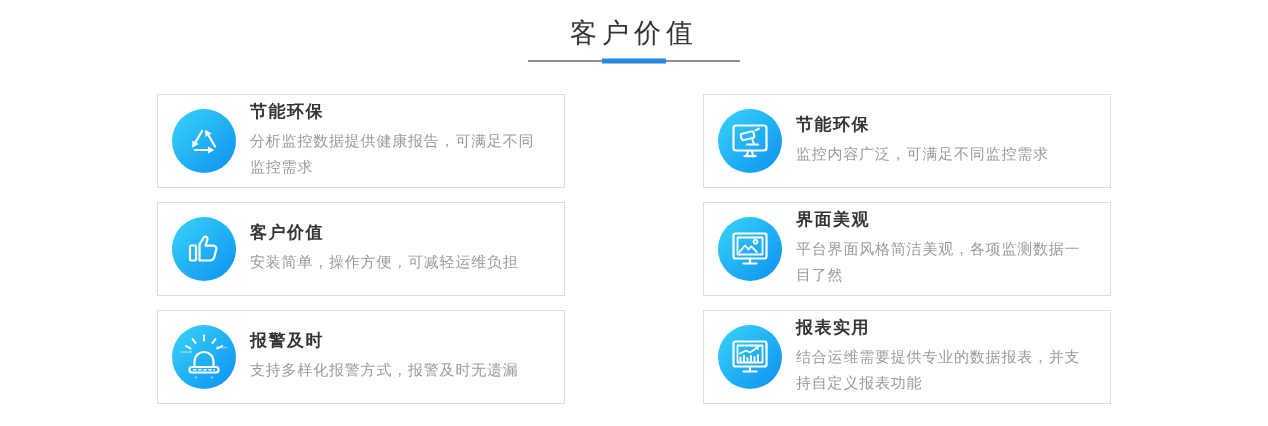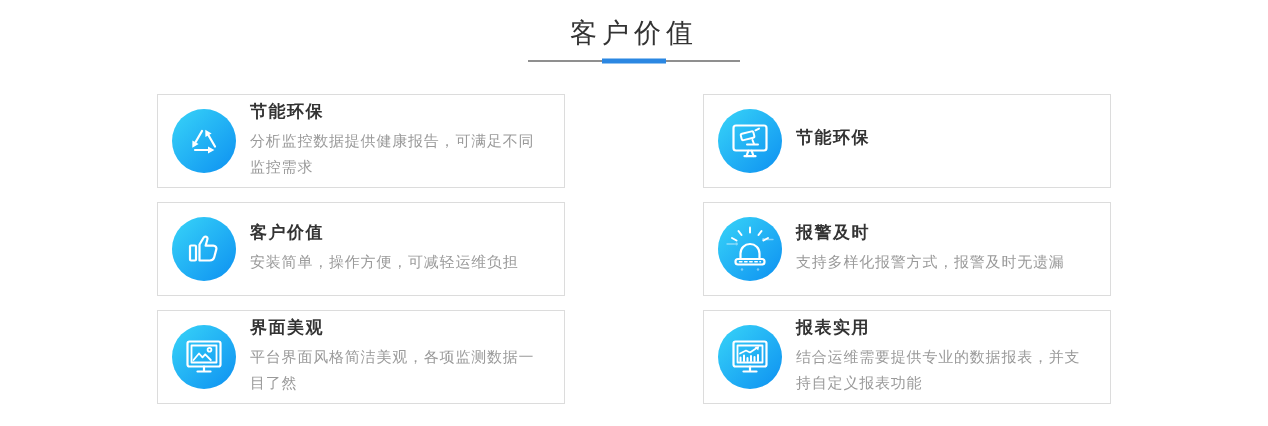--- a/index.html
+++ b/index.html
@@ -95,35 +95,53 @@
           </g>
           <path d="M34.5 31 L36 35" stroke-width="2"></path>
           <line x1="29" y1="35.5" x2="40" y2="35.5" stroke-width="2"></line>
           <path d="M37.5 21.3 L41 19.6" stroke-width="2"></path>
           <path d="M28.5 47 L30.3 41.8 M35.5 47 L33.7 41.8"></path>
           <line x1="26.5" y1="47.2" x2="37.5" y2="47.2"></line>
         </svg>
       </div>
       <div class="card-text">
         <h3 class="card-title">节能环保</h3>
+        <p class="card-desc">监控内容广泛，可满足不同监控需求</p>
       </div>
     </div>
 
     <div class="card">
       <div class="icon-circle">
         <svg width="64" height="64" viewBox="0 0 64 64" fill="none" stroke="#fff" stroke-width="2.2" stroke-linecap="round" stroke-linejoin="round">
           <g transform="translate(0.5 1.5)">
             <rect x="17.5" y="27" width="6" height="15" rx="1"></rect>
             <path d="M27 42 H37.3 C39.6 42 41.2 40.7 41.7 38.7 L43.8 30.9 C44.3 28.9 42.9 27.2 40.8 27.2 H33.1 L34.9 20.7 C35.5 18.5 32.5 17 31.2 19 L27 26 V42 Z"></path>
           </g>
         </svg>
       </div>
       <div class="card-text">
         <h3 class="card-title">客户价值</h3>
         <p class="card-desc">安装简单，操作方便，可减轻运维负担</p>
+      </div>
+    </div>
+
+    <div class="card">
+      <div class="icon-circle">
+        <svg width="64" height="64" viewBox="0 0 64 64" fill="none" stroke="#fff" stroke-width="2.2" stroke-linecap="round" stroke-linejoin="round">
+          <rect x="15.5" y="16.5" width="33" height="25" rx="2"></rect>
+          <rect x="19.5" y="20.5" width="25" height="17" stroke-width="1.8"></rect>
+          <path d="M21.5 35 L27 28.5 L30.5 32.3 L33.2 29.3 L38.8 35" stroke-width="1.8"></path>
+          <circle cx="37.5" cy="24.8" r="1.9" stroke-width="1.8"></circle>
+          <line x1="32" y1="41.5" x2="32" y2="45.5"></line>
+          <line x1="25.5" y1="46.5" x2="38.5" y2="46.5"></line>
+        </svg>
+      </div>
+      <div class="card-text">
+        <h3 class="card-title">界面美观</h3>
+        <p class="card-desc">平台界面风格简洁美观，各项监测数据一目了然</p>
       </div>
     </div>
 
     <div class="card">
       <div class="icon-circle">
         <svg width="64" height="64" viewBox="0 0 64 64" fill="none" stroke="#fff" stroke-width="2.2" stroke-linecap="round" stroke-linejoin="round">
           <g opacity="0.45" stroke-width="1.3">
             <line x1="9" y1="27" x2="16.5" y2="27"></line>
             <circle cx="18.5" cy="27" r="1.4" fill="#fff" stroke="none"></circle>
             <line x1="47.5" y1="22.5" x2="55" y2="22.5"></line>
@@ -145,37 +163,20 @@
         <h3 class="card-title">报警及时</h3>
         <p class="card-desc">支持多样化报警方式，报警及时无遗漏</p>
       </div>
     </div>
 
     <div class="card">
       <div class="icon-circle">
         <svg width="64" height="64" viewBox="0 0 64 64" fill="none" stroke="#fff" stroke-width="2.2" stroke-linecap="round" stroke-linejoin="round">
           <rect x="15.5" y="16.5" width="33" height="25" rx="2"></rect>
           <rect x="19.5" y="20.5" width="25" height="17" stroke-width="1.8"></rect>
-          <path d="M21.5 35 L27 28.5 L30.5 32.3 L33.2 29.3 L38.8 35" stroke-width="1.8"></path>
-          <circle cx="37.5" cy="24.8" r="1.9" stroke-width="1.8"></circle>
-          <line x1="32" y1="41.5" x2="32" y2="45.5"></line>
-          <line x1="25.5" y1="46.5" x2="38.5" y2="46.5"></line>
-        </svg>
-      </div>
-      <div class="card-text">
-        <h3 class="card-title">界面美观</h3>
-        <p class="card-desc">平台界面风格简洁美观，各项监测数据一目了然</p>
-      </div>
-    </div>
-
-    <div class="card">
-      <div class="icon-circle">
-        <svg width="64" height="64" viewBox="0 0 64 64" fill="none" stroke="#fff" stroke-width="2.2" stroke-linecap="round" stroke-linejoin="round">
-          <rect x="15.5" y="16.5" width="33" height="25" rx="2"></rect>
-          <rect x="19.5" y="20.5" width="25" height="17" stroke-width="1.8"></rect>
           <path d="M22.5 36 V32.5 M26 36 V30.5 M29.5 36 V33 M33 36 V31 M36.5 36 V32 M40 36 V30" stroke-width="2"></path>
           <path d="M22 28.5 L28 25.5 L32 27.5 L39 22.8" stroke-width="1.7"></path>
           <path d="M41.2 21.3 L36.6 22.1 L40.2 25.4 Z" fill="#fff" stroke="none"></path>
           <line x1="32" y1="41.5" x2="32" y2="45.5"></line>
           <line x1="25.5" y1="46.5" x2="38.5" y2="46.5"></line>
         </svg>
       </div>
       <div class="card-text">
         <h3 class="card-title">报表实用</h3>
         <p class="card-desc">结合运维需要提供专业的数据报表，并支持自定义报表功能</p>

